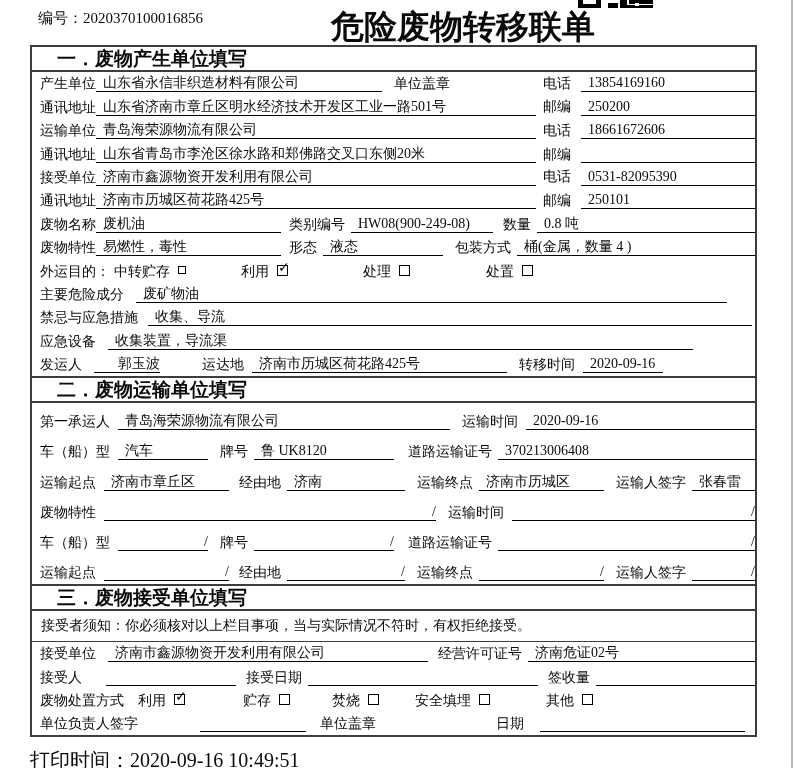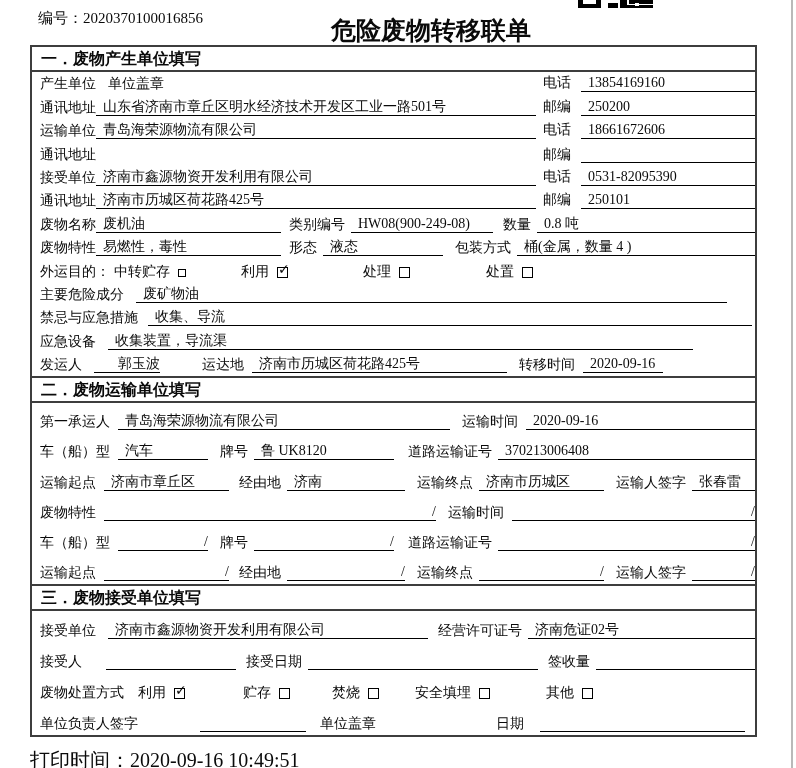--- a/index.html
+++ b/index.html
@@ -1,46 +1,46 @@
 <!DOCTYPE html>
 <html><head>
 <meta charset="utf-8">
 <style>
   * { margin:0; padding:0; box-sizing:border-box; }
   html,body { width:796px; height:768px; background:#fff; overflow:hidden; }
   body { font-family:"Liberation Serif","DejaVu Serif",serif; color:#0a0a0a; font-size:14px; position:relative; }
 
   
   .doc-number { position:absolute; left:38px; top:9px; font-size:15px; white-space:nowrap; }
-  .doc-title  { position:absolute; left:331px; top:14px; font-size:25px; font-weight:bold;
+  .doc-title  { position:absolute; left:331px; top:5px; font-size:33px; font-weight:bold;
                 font-family:"Liberation Sans","DejaVu Sans",sans-serif; white-space:nowrap; }
   .qr-frag { position:absolute; left:578px; top:0; }
   .page-edge { position:absolute; left:791px; top:0; width:2px; height:768px; background:#b9b9b9; }
 
   
   .sheet { position:absolute; left:30px; top:45px; width:727px; }
   .sec { border:2px solid #3d3d3d; display:flex; flex-direction:column; background:#fff; }
   .sec + .sec { margin-top:-2px; }
   .sec1 { height:333px; } .sec2 { height:210px; } .sec3 { height:153px; }
   .sec-h { flex:0 0 25px; line-height:23px; border-bottom:2px solid #3d3d3d; font-weight:bold;
-           font-family:"Liberation Sans","DejaVu Sans",sans-serif; padding-left:9px; font-size:16px; }
+           font-family:"Liberation Sans","DejaVu Sans",sans-serif; padding-left:25px; font-size:19px; }
   .notice { flex:0 0 31px; display:flex; align-items:center; border-bottom:1.5px solid #3d3d3d; padding-left:9px; }
 
   .row { flex:1 1 0; display:flex; align-items:flex-end; padding:0 0 3px 8px; min-width:0; }
   .lbl { white-space:nowrap; line-height:17px; flex:0 0 auto; }
   .u   { border-bottom:1px solid #000; line-height:17px; padding:0 2px 0 7px; white-space:nowrap;
          flex:0 0 auto; min-height:17px; overflow:visible; }
   .fill { flex:1 1 auto; }
   .c { text-align:right; padding:0; }
-  .col2 { margin-left:auto; width:212px; display:flex; align-items:flex-start; flex:0 0 212px; }
+  .col2 { margin-left:auto; width:212px; display:flex; align-items:center; flex:0 0 212px; }
   .col2 .lbl { width:30px; margin-right:8px; }
   .col2 .u { flex:1 1 auto; }
 
   
-  .opt { display:flex; align-items:flex-end; flex:0 0 auto; }
+  .opt { display:flex; align-items:center; flex:0 0 auto; }
   .olbl { line-height:17px; white-space:nowrap; }
   .cb { display:inline-block; width:11px; height:11px; border:1.3px solid #000; margin:0 0 2px 8px;
         position:relative; flex:0 0 auto; }
   .cb.sm { width:8px; height:8px; margin-bottom:3px; }
   .cb.checked::after { content:"✓"; position:absolute; left:0px; top:-7px; font-size:14px; font-weight:bold;
         font-family:"DejaVu Sans",sans-serif; }
 
   .print-line { position:absolute; left:30px; top:747px; font-size:20px; white-space:nowrap; }
 </style>
 </head>
@@ -59,20 +59,21 @@
 </svg>
 <div class="page-edge"></div>
 
 <div class="sheet">
 
   <div class="sec sec1">
     <div class="sec-h">一．废物产生单位填写</div>
 
     <div class="row">
       <span class="lbl">产生单位</span>
+      <span class="u" style="width:286px">山东省永信非织造材料有限公司</span>
       <span class="lbl" style="margin-left:12px">单位盖章</span>
       <span class="col2">
         <span class="lbl">电话</span>
         <span class="u">13854169160</span>
       </span>
     </div>
 
     <div class="row">
       <span class="lbl">通讯地址</span>
       <span class="u" style="width:440px">山东省济南市章丘区明水经济技术开发区工业一路501号</span>
@@ -86,20 +87,21 @@
       <span class="lbl">运输单位</span>
       <span class="u" style="width:440px">青岛海荣源物流有限公司</span>
       <span class="col2">
         <span class="lbl">电话</span>
         <span class="u">18661672606</span>
       </span>
     </div>
 
     <div class="row">
       <span class="lbl">通讯地址</span>
+      <span class="u" style="width:440px">山东省青岛市李沧区徐水路和郑佛路交叉口东侧20米</span>
       <span class="col2">
         <span class="lbl">邮编</span>
         <span class="u"></span>
       </span>
     </div>
 
     <div class="row">
       <span class="lbl">接受单位</span>
       <span class="u" style="width:440px">济南市鑫源物资开发利用有限公司</span>
       <span class="col2">
@@ -233,20 +235,21 @@
       <span class="u c" style="width:118px;margin-left:6px">/</span>
       <span class="lbl" style="margin-left:12px">运输终点</span>
       <span class="u c" style="width:125px;margin-left:6px">/</span>
       <span class="lbl" style="margin-left:12px">运输人签字</span>
       <span class="u fill c" style="margin-left:6px">/</span>
     </div>
   </div>
 
   <div class="sec sec3">
     <div class="sec-h">三．废物接受单位填写</div>
+    <div class="notice">接受者须知：你必须核对以上栏目事项，当与实际情况不符时，有权拒绝接受。</div>
 
     <div class="row">
       <span class="lbl">接受单位</span>
       <span class="u" style="width:320px;margin-left:12px">济南市鑫源物资开发利用有限公司</span>
       <span class="lbl" style="margin-left:10px">经营许可证号</span>
       <span class="u fill" style="margin-left:6px">济南危证02号</span>
     </div>
 
     <div class="row">
       <span class="lbl">接受人</span>

